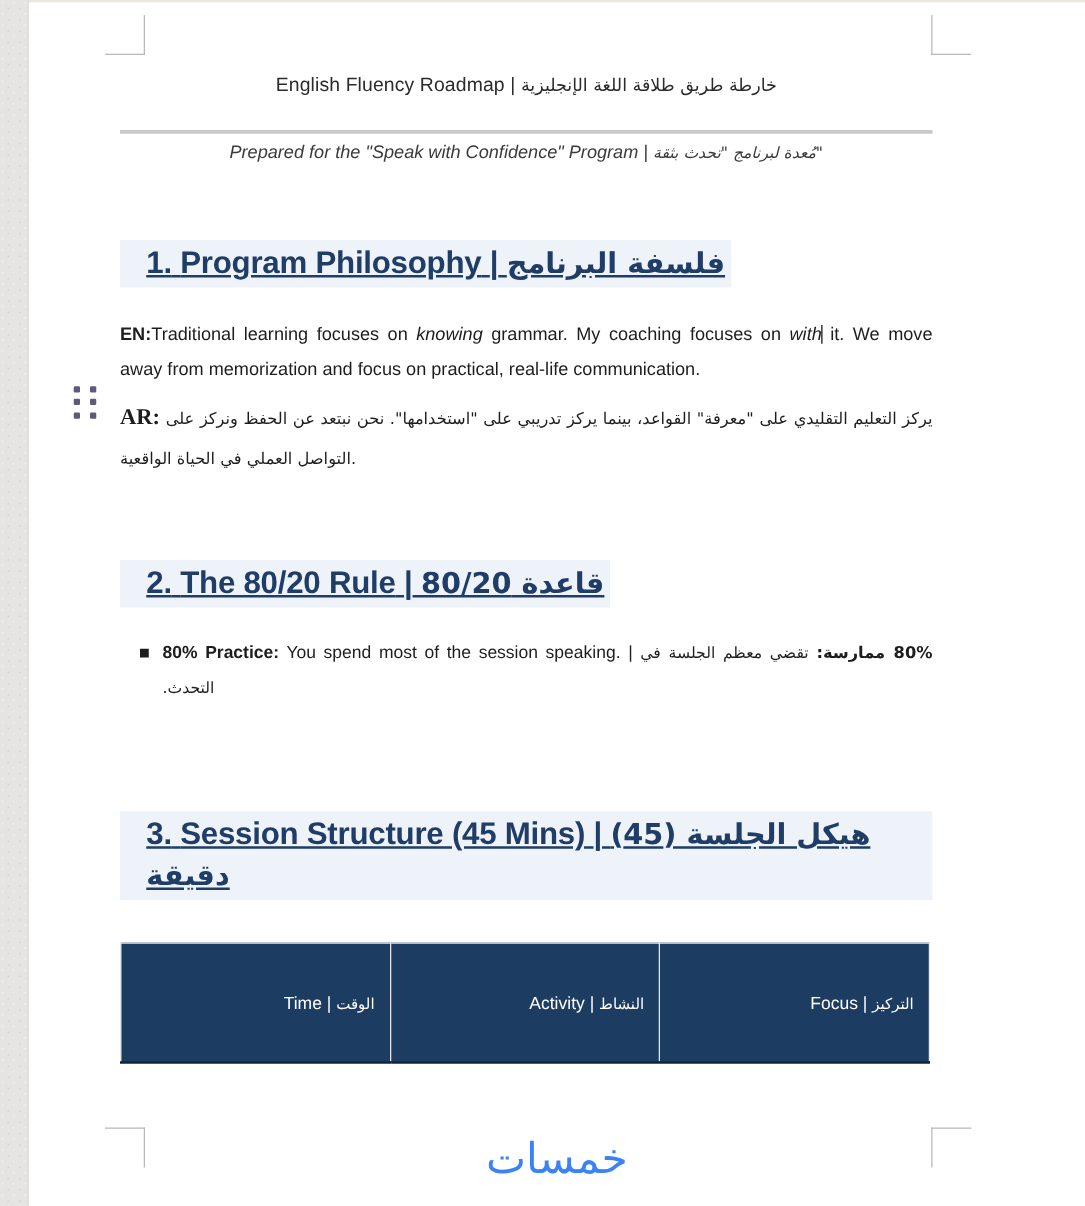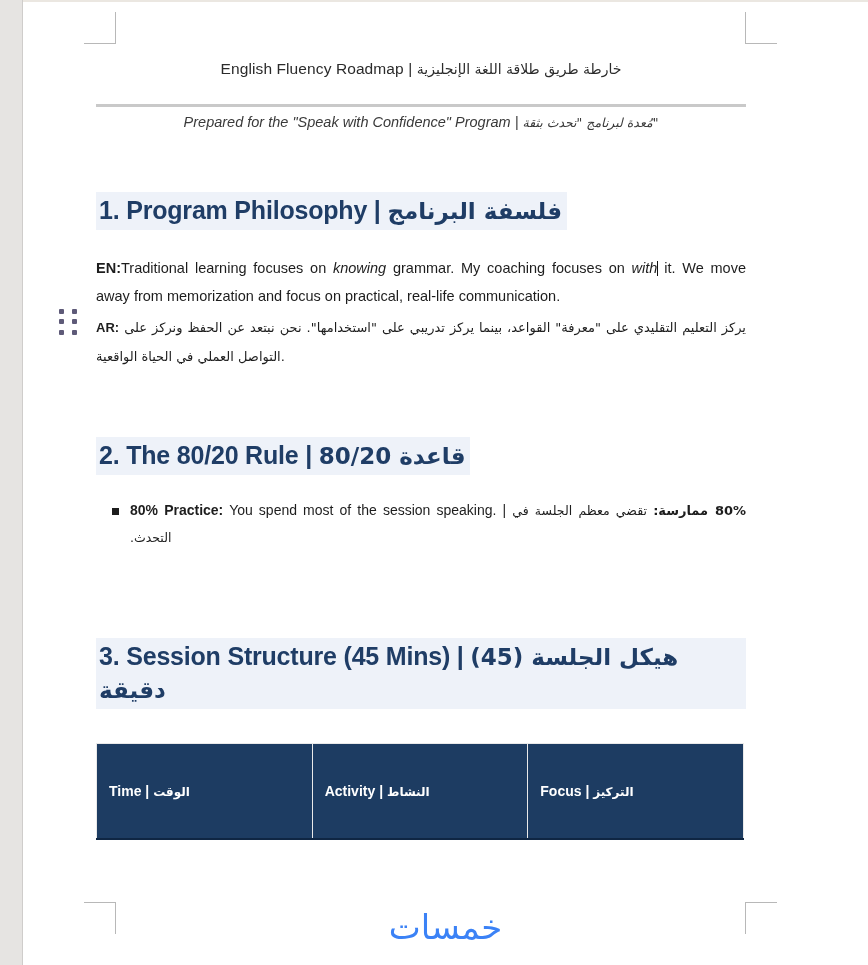--- a/index.html
+++ b/index.html
@@ -141,25 +141,26 @@
   }
   .doc-subtitle .ar { font-family: "DejaVu Sans", sans-serif; font-size: 12.5px; font-style: italic; }
 
   
   .section-h {
     font-size: 25px;
     font-weight: bold;
     color: #1f3d66;
     background: #eef2f9;
     display: inline-block;
-    padding: 2px 5px 3px 3px;
+    padding: 2px 5px 3px 21px;
     line-height: 1.32;
     direction: ltr;
     unicode-bidi: plaintext;
     letter-spacing: -0.2px;
+    text-decoration: underline;
   }
   .section-h .ar { font-family: "DejaVu Sans", sans-serif; font-size: 23px; }
 
   .h-wrap-1 { margin-top: 62px; }
   .h-wrap-2 { margin-top: 66px; }
   .h-wrap-3 { margin-top: 86px; }
 
   
   .para {
     font-size: 14.5px;
@@ -177,22 +178,22 @@
     font-family: "DejaVu Sans", sans-serif;
     font-size: 13px;
     color: #1d1d1d;
     line-height: 2.25;
     margin: 2px 0 0 0;
     direction: rtl;
     text-align: justify;
     unicode-bidi: plaintext;
   }
   .para-ar .lbl {
-    font-family: Liberation Sans, sans-serif;
-    font-size: 13px;
+    font-family: Liberation Serif, serif;
+    font-size: 18px;
     font-weight: bold;
   }
 
   
   .caret {
     display: inline-block;
     width: 1px;
     height: 15px;
     background: #111;
     vertical-align: -3px;
@@ -241,23 +242,23 @@
     border-collapse: collapse;
     table-layout: fixed;
   }
   .tbl th {
     background: #1d3c62;
     color: #ffffff;
     border: 1px solid #e9e9e9;
     border-bottom: 2px solid #0f2643;
     height: 96px;
     vertical-align: middle;
-    text-align: left;
+    text-align: right;
     padding: 0 12px;
-    font-weight: 700;
+    font-weight: 400;
     font-size: 14px;
     direction: ltr;
     unicode-bidi: plaintext;
   }
   .tbl th .ar {
     font-family: "DejaVu Sans", sans-serif;
     font-size: 12px;
   }
 
   

